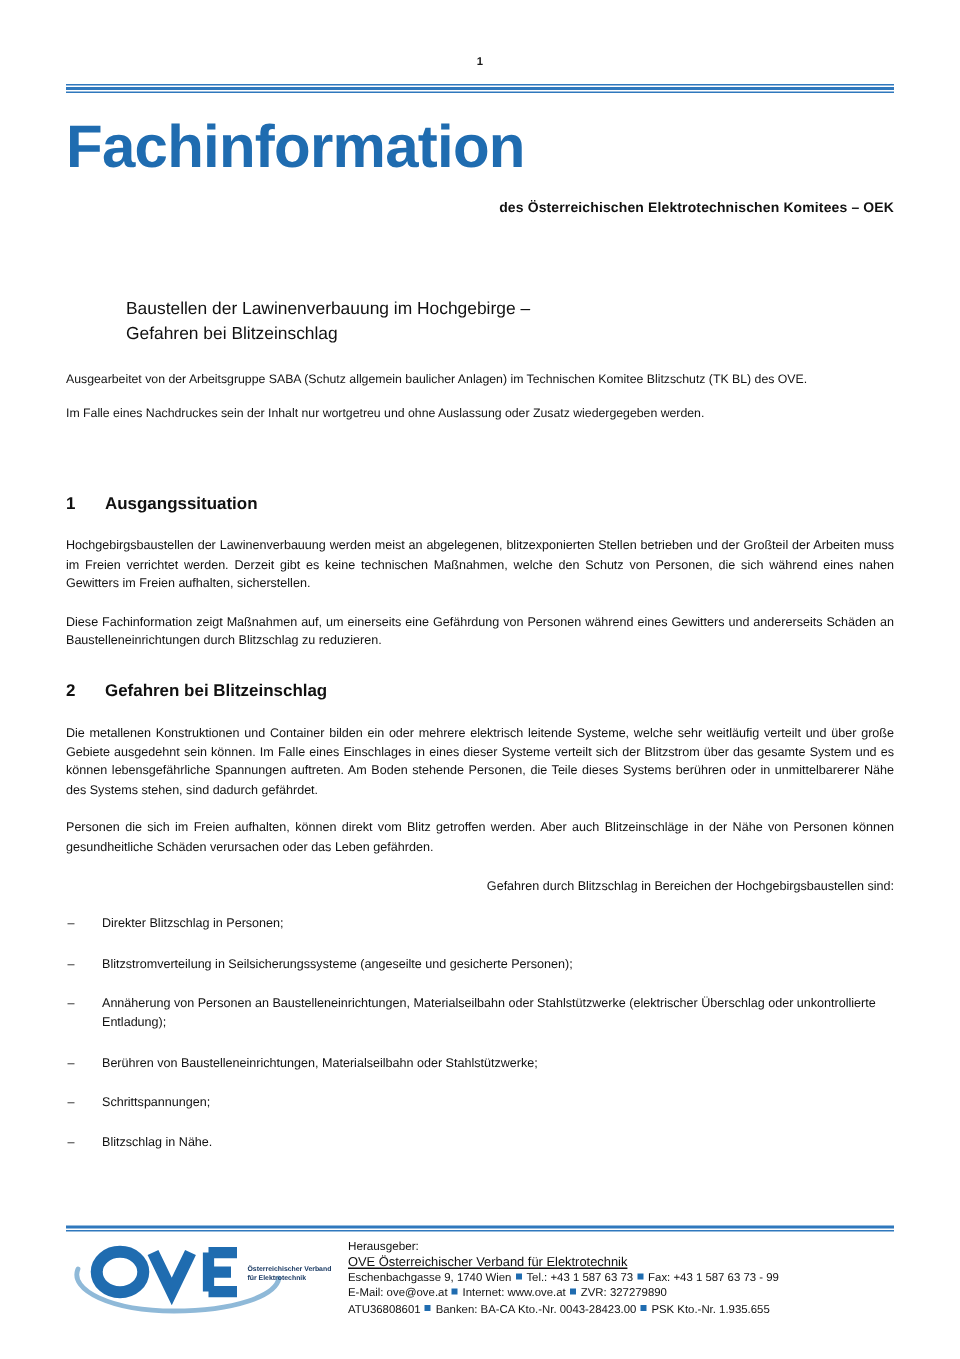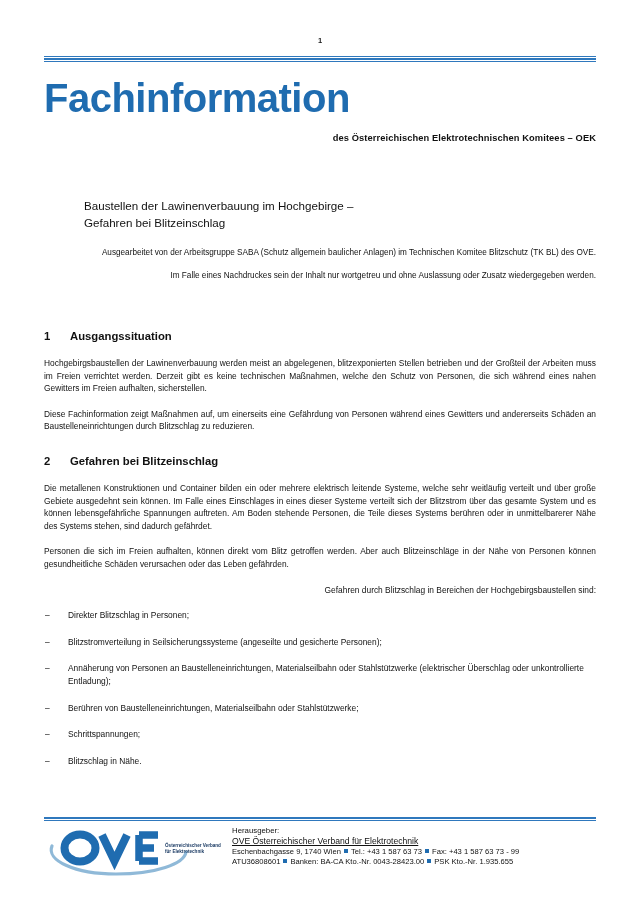--- a/index.html
+++ b/index.html
@@ -117,21 +117,20 @@
     position: absolute;
     left: 44px;
     top: 247px;
     width: 552px;
   }
   .intro p {
     margin: 0 0 11px 0;
     font-size: 8.2px;
     line-height: 12.4px;
     color: #121212;
-    text-align: right;
   }
 
   
   .body-flow {
     position: absolute;
     left: 44px;
     top: 330px;
     width: 552px;
   }
   h2.section {
@@ -305,19 +304,22 @@
       </svg>
     </div>
 
     <div class="publisher">
       <div class="line-head">Herausgeber:</div>
       <div class="line-org">OVE Österreichischer Verband für Elektrotechnik</div>
       <div>
         <span>Eschenbachgasse 9, 1740 Wien</span><span class="sq"></span><span>Tel.: +43 1 587 63 73</span><span class="sq"></span><span>Fax: +43 1 587 63 73 - 99</span>
       </div>
       <div>
+        <span>E-Mail: ove@ove.at</span><span class="sq"></span><span>Internet: www.ove.at</span><span class="sq"></span><span>ZVR: 327279890</span>
+      </div>
+      <div>
         <span>ATU36808601</span><span class="sq"></span><span>Banken: BA-CA Kto.-Nr. 0043-28423.00</span><span class="sq"></span><span>PSK Kto.-Nr. 1.935.655</span>
       </div>
     </div>
 
   </div>
 
 </div>
 
 </body></html>

